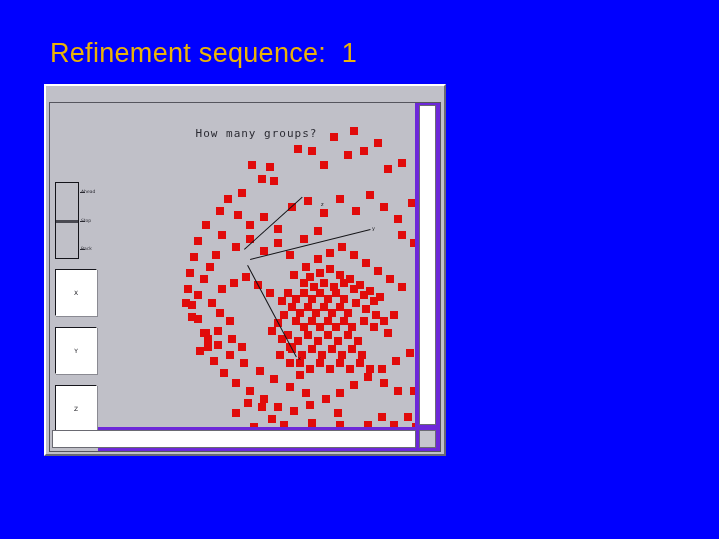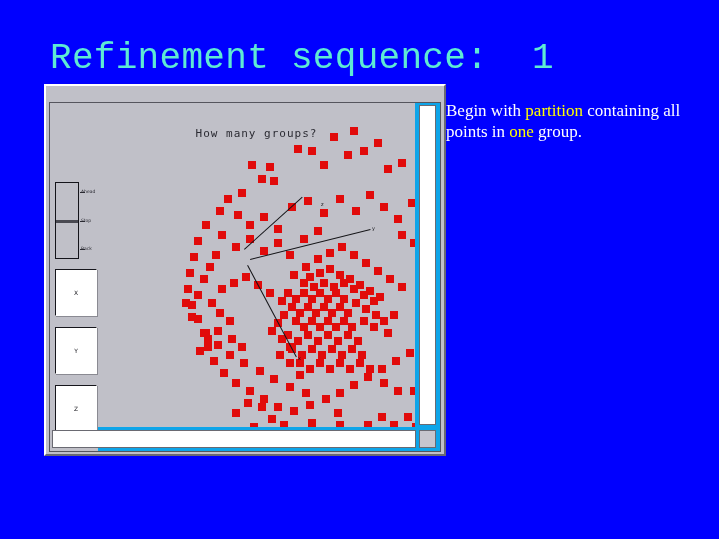--- a/index.html
+++ b/index.html
@@ -8,23 +8,23 @@
     background:#0000ff;
     font-family:"Liberation Serif", serif;
     overflow:hidden;
     position:relative;
   }
   .slide{position:absolute;left:0;top:0;width:719px;height:539px;}
 
   
   .slide-title{
     position:absolute;left:50px;top:38px;
-    font-family:Liberation Mono, monospace;
-    font-size:36px;
-    color:#5eead4;
+    font-family:Liberation Sans, sans-serif;
+    font-size:27px;
+    color:#eab308;
     letter-spacing:0.3px;
     white-space:pre;
   }
 
   
   .app-window{
     position:absolute;left:44px;top:84px;
     width:402px;height:372px;
     background:#c0c0c8;
     border:2px solid #ffffff;
@@ -38,21 +38,21 @@
     display:flex;align-items:center;justify-content:center;
   }
   .titlebar-text{
     font-family:"DejaVu Sans Mono", monospace;
     font-size:8px;font-weight:bold;color:#34343c;
     letter-spacing:0.4px;
   }
   .win-body{
     position:absolute;left:3px;top:16px;
     width:392px;height:350px;
-    background:#0ea5e9;
+    background:#6d28d9;
     border:1px solid #55555d;
     box-sizing:border-box;
   }
 
   
   .control-strip{
     position:absolute;left:0px;top:0px;width:48px;height:100%;
     background:#c0c0c8;
   }
   .slider{
@@ -385,25 +385,20 @@
         <div class="axis-tip" style="left:274px;top:122px;">y</div>
         <div class="axis-tip" style="left:200px;top:252px;">x</div>
       </div>
 
       <div class="vscroll"></div>
       <div class="hscroll"></div>
       <div class="scroll-corner"></div>
     </div>
   </div>
 
-  <div class="body-text">
-    <span>Begin with </span><span class="hl">partition</span>
-    <span>containing all points in </span><span class="hl">one</span>
-    <span>group.</span>
-  </div>
 
   <div class="footer">
     
     
     
   </div>
 
 </div>
 
 </body></html>

